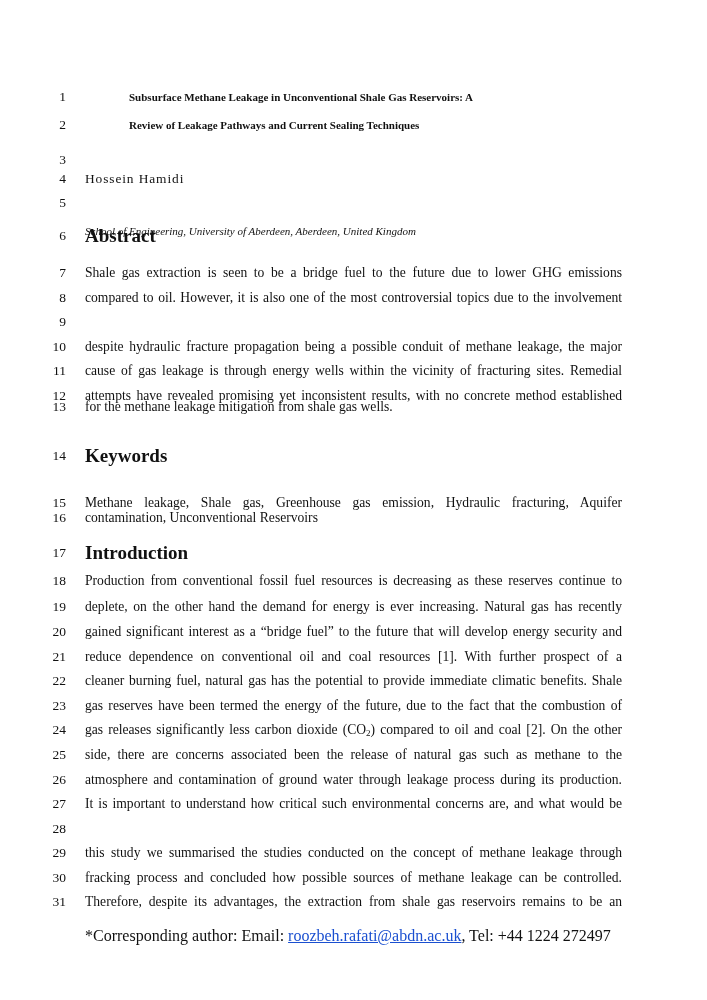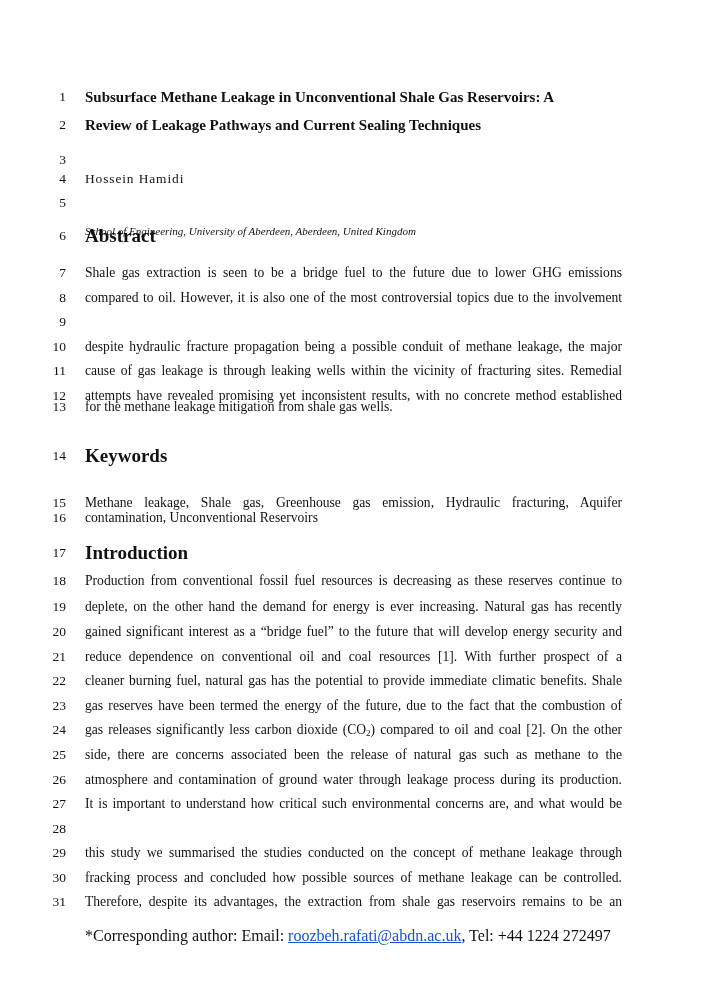--- a/index.html
+++ b/index.html
@@ -2,21 +2,21 @@
 <html><head>
 <meta charset="utf-8">
 <style>
   html, body { margin: 0; padding: 0; background: #ffffff; }
   body { width: 707px; height: 1000px; position: relative; overflow: hidden;
          font-family: "Liberation Serif", serif; color: #111; }
   .line { position: absolute; left: 0; width: 707px; height: 20px; }
   .ln { position: absolute; left: 40px; width: 26px; text-align: right; font-size: 13.5px; line-height: 20px; }
   .tx { position: absolute; left: 85px; width: 537px; font-size: 13.6px; line-height: 20px; white-space: nowrap; text-align: justify; text-align-last: justify; }
   .tx.last { text-align-last: left; }
-  .title { font-weight: bold; font-size: 15px; }
+  .title { font-weight: bold; font-size: 11px; margin-left: 44px; }
   .heading { font-weight: bold; font-size: 19px; }
   .authors { font-size: 13.4px; letter-spacing: 0.9px; }
   .affil { font-style: italic; font-size: 11px; margin-top: 28px; }
   .footnote { position: absolute; left: 85px; top: 928px; font-size: 16px; line-height: 16px; white-space: nowrap; }
   .footnote a { color: #1a4fd0; text-decoration: underline; }
   sub { font-size: 9px; vertical-align: -2px; line-height: 0; }
 </style>
 </head>
 <body>
 
@@ -57,21 +57,21 @@
 </div>
 <div class="line" style="top:312px">
   <span class="ln">9</span>
 </div>
 <div class="line" style="top:337px">
   <span class="ln">10</span>
   <span class="tx">despite hydraulic fracture propagation being a possible conduit of methane leakage, the major</span>
 </div>
 <div class="line" style="top:361px">
   <span class="ln">11</span>
-  <span class="tx">cause of gas leakage is through leaking wells within the vicinity of fracturing sites. Remedial</span>
+  <span class="tx">cause of gas leakage is through energy wells within the vicinity of fracturing sites. Remedial</span>
 </div>
 <div class="line" style="top:386px">
   <span class="ln">12</span>
   <span class="tx">attempts have revealed promising yet inconsistent results, with no concrete method established</span>
 </div>
 <div class="line" style="top:397px">
   <span class="ln">13</span>
   <span class="tx last">for the methane leakage mitigation from shale gas wells.</span>
 </div>
 

